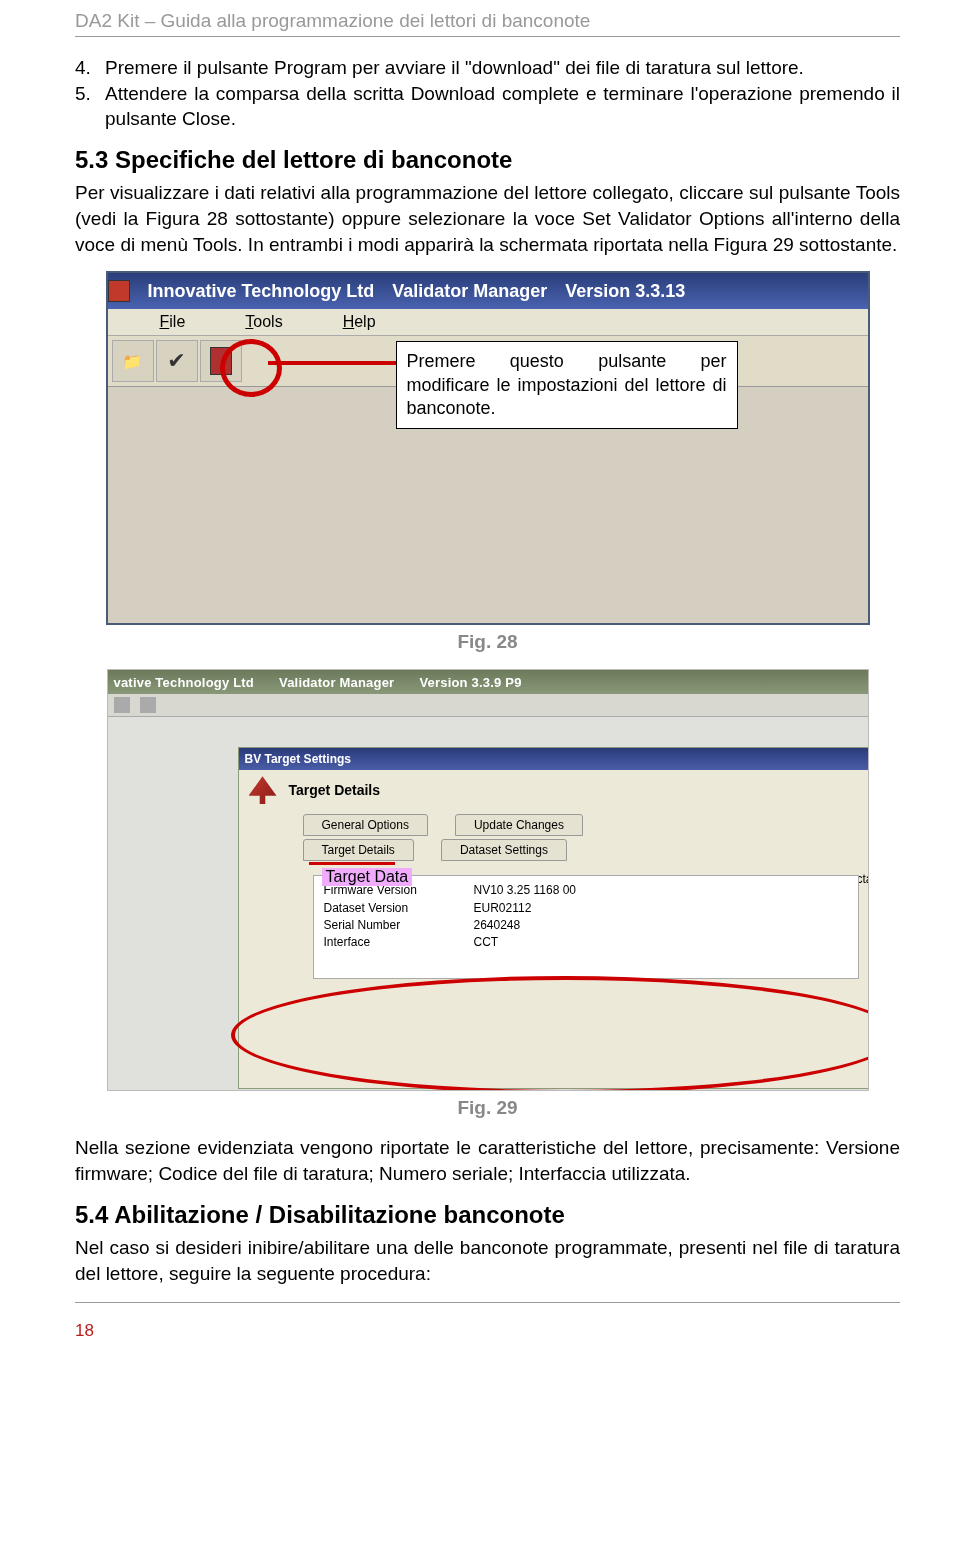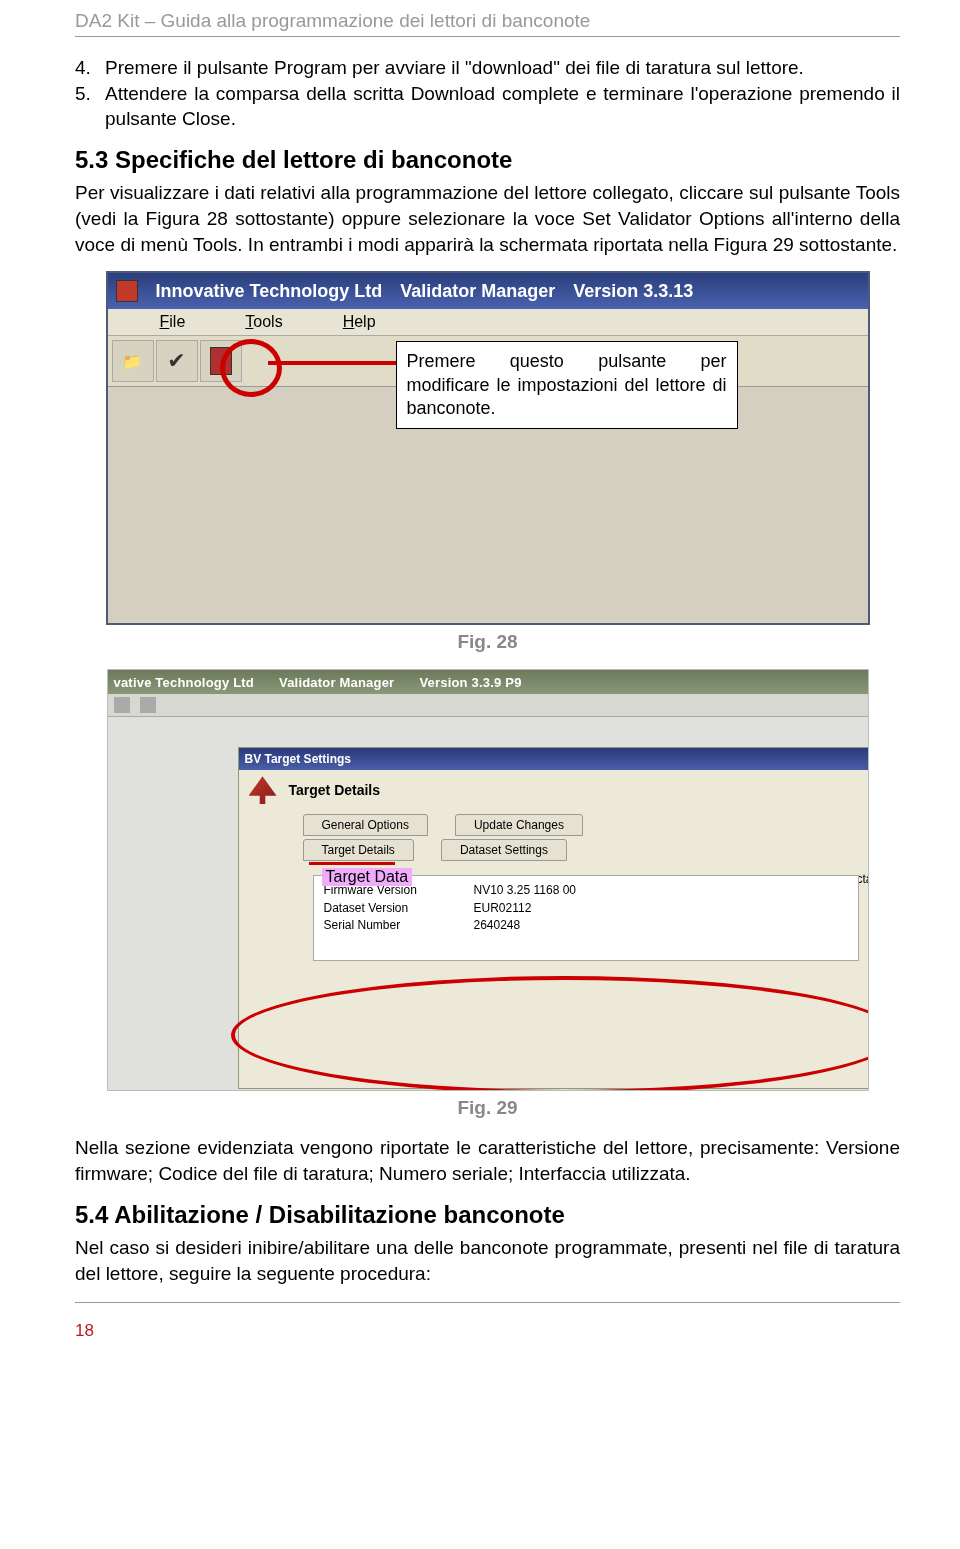--- a/index.html
+++ b/index.html
@@ -52,21 +52,21 @@
     overflow: hidden;
   }
   .titlebar {
     height: 36px;
     background: linear-gradient(#2a3e7a, #4a63b0);
     color: #fff;
     display: flex;
     align-items: center;
     font-weight: bold;
     font-size: 18px;
-    padding-left: 8px;
+    padding-left: 0;
     gap: 18px;
   }
   .titlebar .tb-icon {
     width: 20px; height: 20px;
     background: #c0392b;
     border: 1px solid #333;
   }
   .menubar {
     height: 26px;
     background: #e8e4d4;
@@ -330,20 +330,24 @@
           <span>NV10 3.25 1168 00</span>
         </div>
         <div class="fld-line">
           <span class="k">Dataset Version</span>
           <span>EUR02112</span>
         </div>
         <div class="fld-line">
           <span class="k">Serial Number</span>
           <span>2640248</span>
         </div>
+        <div class="fld-line">
+          <span class="k">Interface</span>
+          <span>CCT</span>
+        </div>
       </div>
       <div class="red-ellipse"></div>
     </div>
   </div>
   <div class="fig-cap">Fig. 29</div>
 
   <div class="body-text">
     <p>Nella sezione evidenziata vengono riportate le caratteristiche del lettore, precisamente: Versione firmware; Codice del file di taratura; Numero seriale; Interfaccia utilizzata.</p>
     <div class="h2">5.4 Abilitazione / Disabilitazione banconote</div>
     <p>Nel caso si desideri inibire/abilitare una delle banconote programmate, presenti nel file di taratura del lettore, seguire la seguente procedura:</p>

